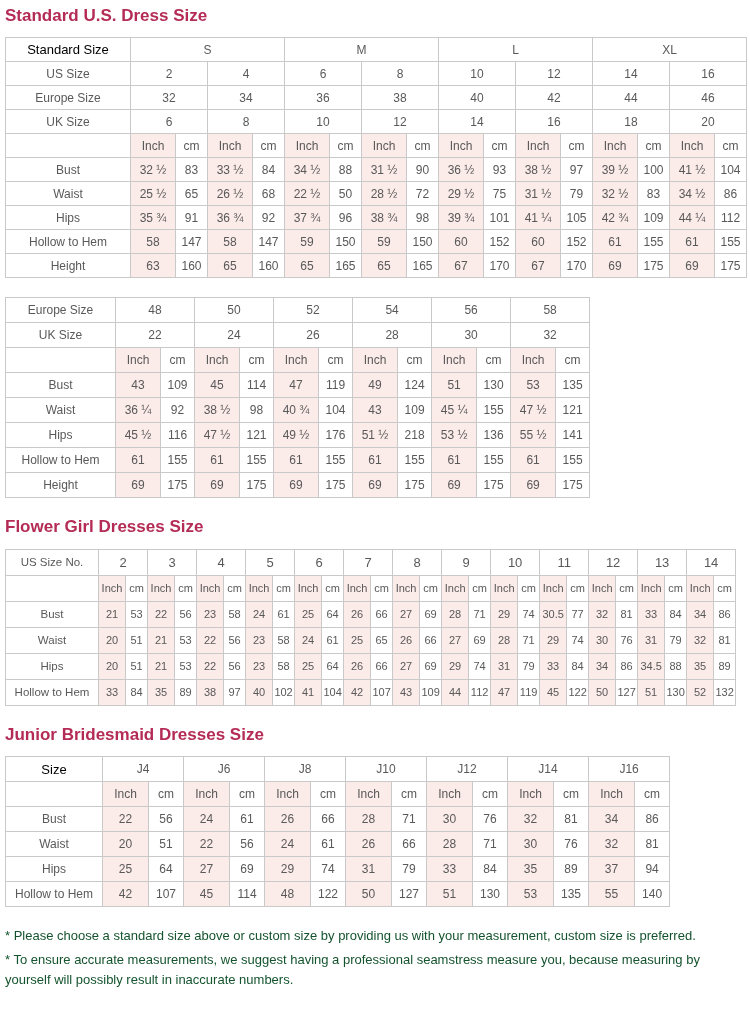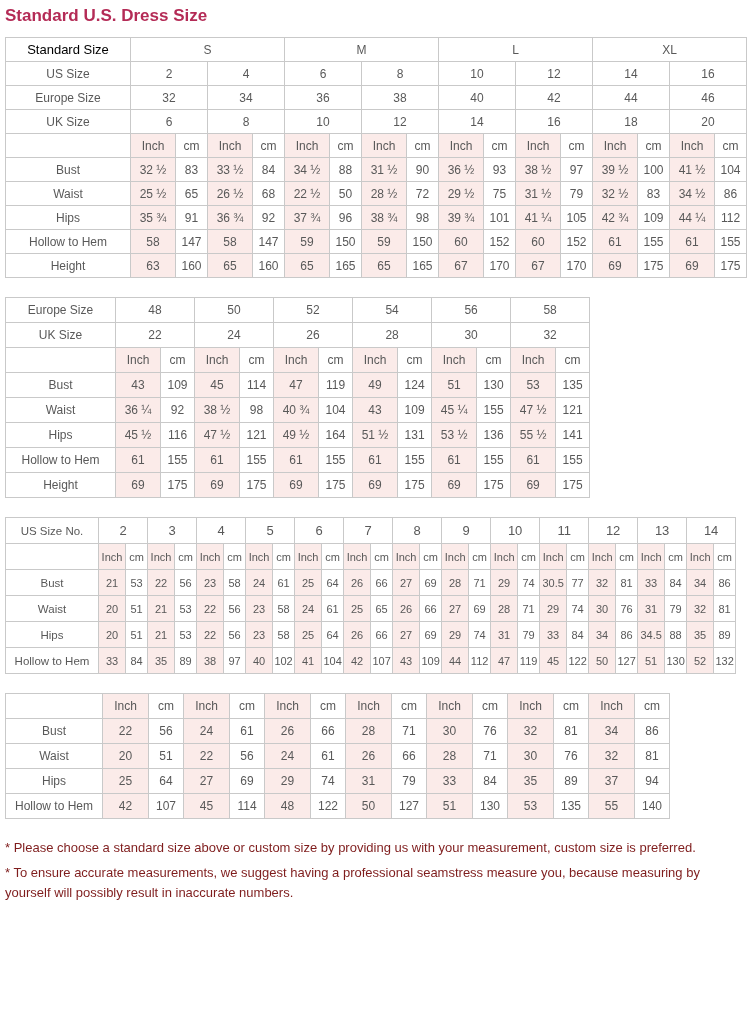--- a/index.html
+++ b/index.html
@@ -52,21 +52,21 @@
   .t-flower-girl td.label-cell{font-size:11.5px;}
 
   .t-junior-bridesmaid table{width:664px;}
   .t-junior-bridesmaid .col-label{width:97px;}
   .t-junior-bridesmaid .col-inch{width:46px;}
   .t-junior-bridesmaid .col-cm{width:35px;}
   .t-junior-bridesmaid table td{height:24px;}
 
   .notes{margin-top:13px;}
   .notes p{
-    margin:0 0 4px 0;font-size:13px;color:#7f1d1d;line-height:1.55;
+    margin:0 0 4px 0;font-size:13px;color:#14532d;line-height:1.55;
   }
 </style>
 </head>
 <body>
 
 <div class="page">
 
   <section class="chart-sec t-standard-us">
     <h2 class="sec-title">Standard U.S. Dress Size</h2>
     <table class="size-table">
@@ -329,23 +329,23 @@
             <td class="pink">47 ½</td>
             <td class="">121</td>
           </tr>
           <tr>
             <td class="label-cell">Hips</td>
             <td class="pink">45 ½</td>
             <td class="">116</td>
             <td class="pink">47 ½</td>
             <td class="">121</td>
             <td class="pink">49 ½</td>
-            <td class="">164</td>
+            <td class="">176</td>
             <td class="pink">51 ½</td>
-            <td class="">131</td>
+            <td class="">218</td>
             <td class="pink">53 ½</td>
             <td class="">136</td>
             <td class="pink">55 ½</td>
             <td class="">141</td>
           </tr>
           <tr>
             <td class="label-cell">Hollow to Hem</td>
             <td class="pink">61</td>
             <td class="">155</td>
             <td class="pink">61</td>
@@ -372,20 +372,21 @@
             <td class="pink">69</td>
             <td class="">175</td>
             <td class="pink">69</td>
             <td class="">175</td>
           </tr>
         </tbody>
       </table>
   </section>
 
   <section class="chart-sec t-flower-girl">
+    <h2 class="sec-title">Flower Girl Dresses Size</h2>
     <table class="size-table">
         <colgroup>
           <col class="col-label">
           <col class="col-inch">
           <col class="col-cm">
           <col class="col-inch">
           <col class="col-cm">
           <col class="col-inch">
           <col class="col-cm">
           <col class="col-inch">
@@ -569,39 +570,50 @@
             <td class="pink">51</td>
             <td class="">130</td>
             <td class="pink">52</td>
             <td class="">132</td>
           </tr>
         </tbody>
       </table>
   </section>
 
   <section class="chart-sec t-junior-bridesmaid">
+    <h2 class="sec-title">Junior Bridesmaid Dresses Size</h2>
     <table class="size-table">
         <colgroup>
           <col class="col-label">
           <col class="col-inch">
           <col class="col-cm">
           <col class="col-inch">
           <col class="col-cm">
           <col class="col-inch">
           <col class="col-cm">
           <col class="col-inch">
           <col class="col-cm">
           <col class="col-inch">
           <col class="col-cm">
           <col class="col-inch">
           <col class="col-cm">
           <col class="col-inch">
           <col class="col-cm">
         </colgroup>
         <tbody>
+          <tr>
+            <td class="label-cell bold">Size</td>
+            <td colspan="2" class="sizes-cell">J4</td>
+            <td colspan="2" class="sizes-cell">J6</td>
+            <td colspan="2" class="sizes-cell">J8</td>
+            <td colspan="2" class="sizes-cell">J10</td>
+            <td colspan="2" class="sizes-cell">J12</td>
+            <td colspan="2" class="sizes-cell">J14</td>
+            <td colspan="2" class="sizes-cell">J16</td>
+          </tr>
           <tr>
             <td class="label-cell"></td>
             <td class="unit-cell pink">Inch</td>
             <td class="unit-cell">cm</td>
             <td class="unit-cell pink">Inch</td>
             <td class="unit-cell">cm</td>
             <td class="unit-cell pink">Inch</td>
             <td class="unit-cell">cm</td>
             <td class="unit-cell pink">Inch</td>
             <td class="unit-cell">cm</td>

